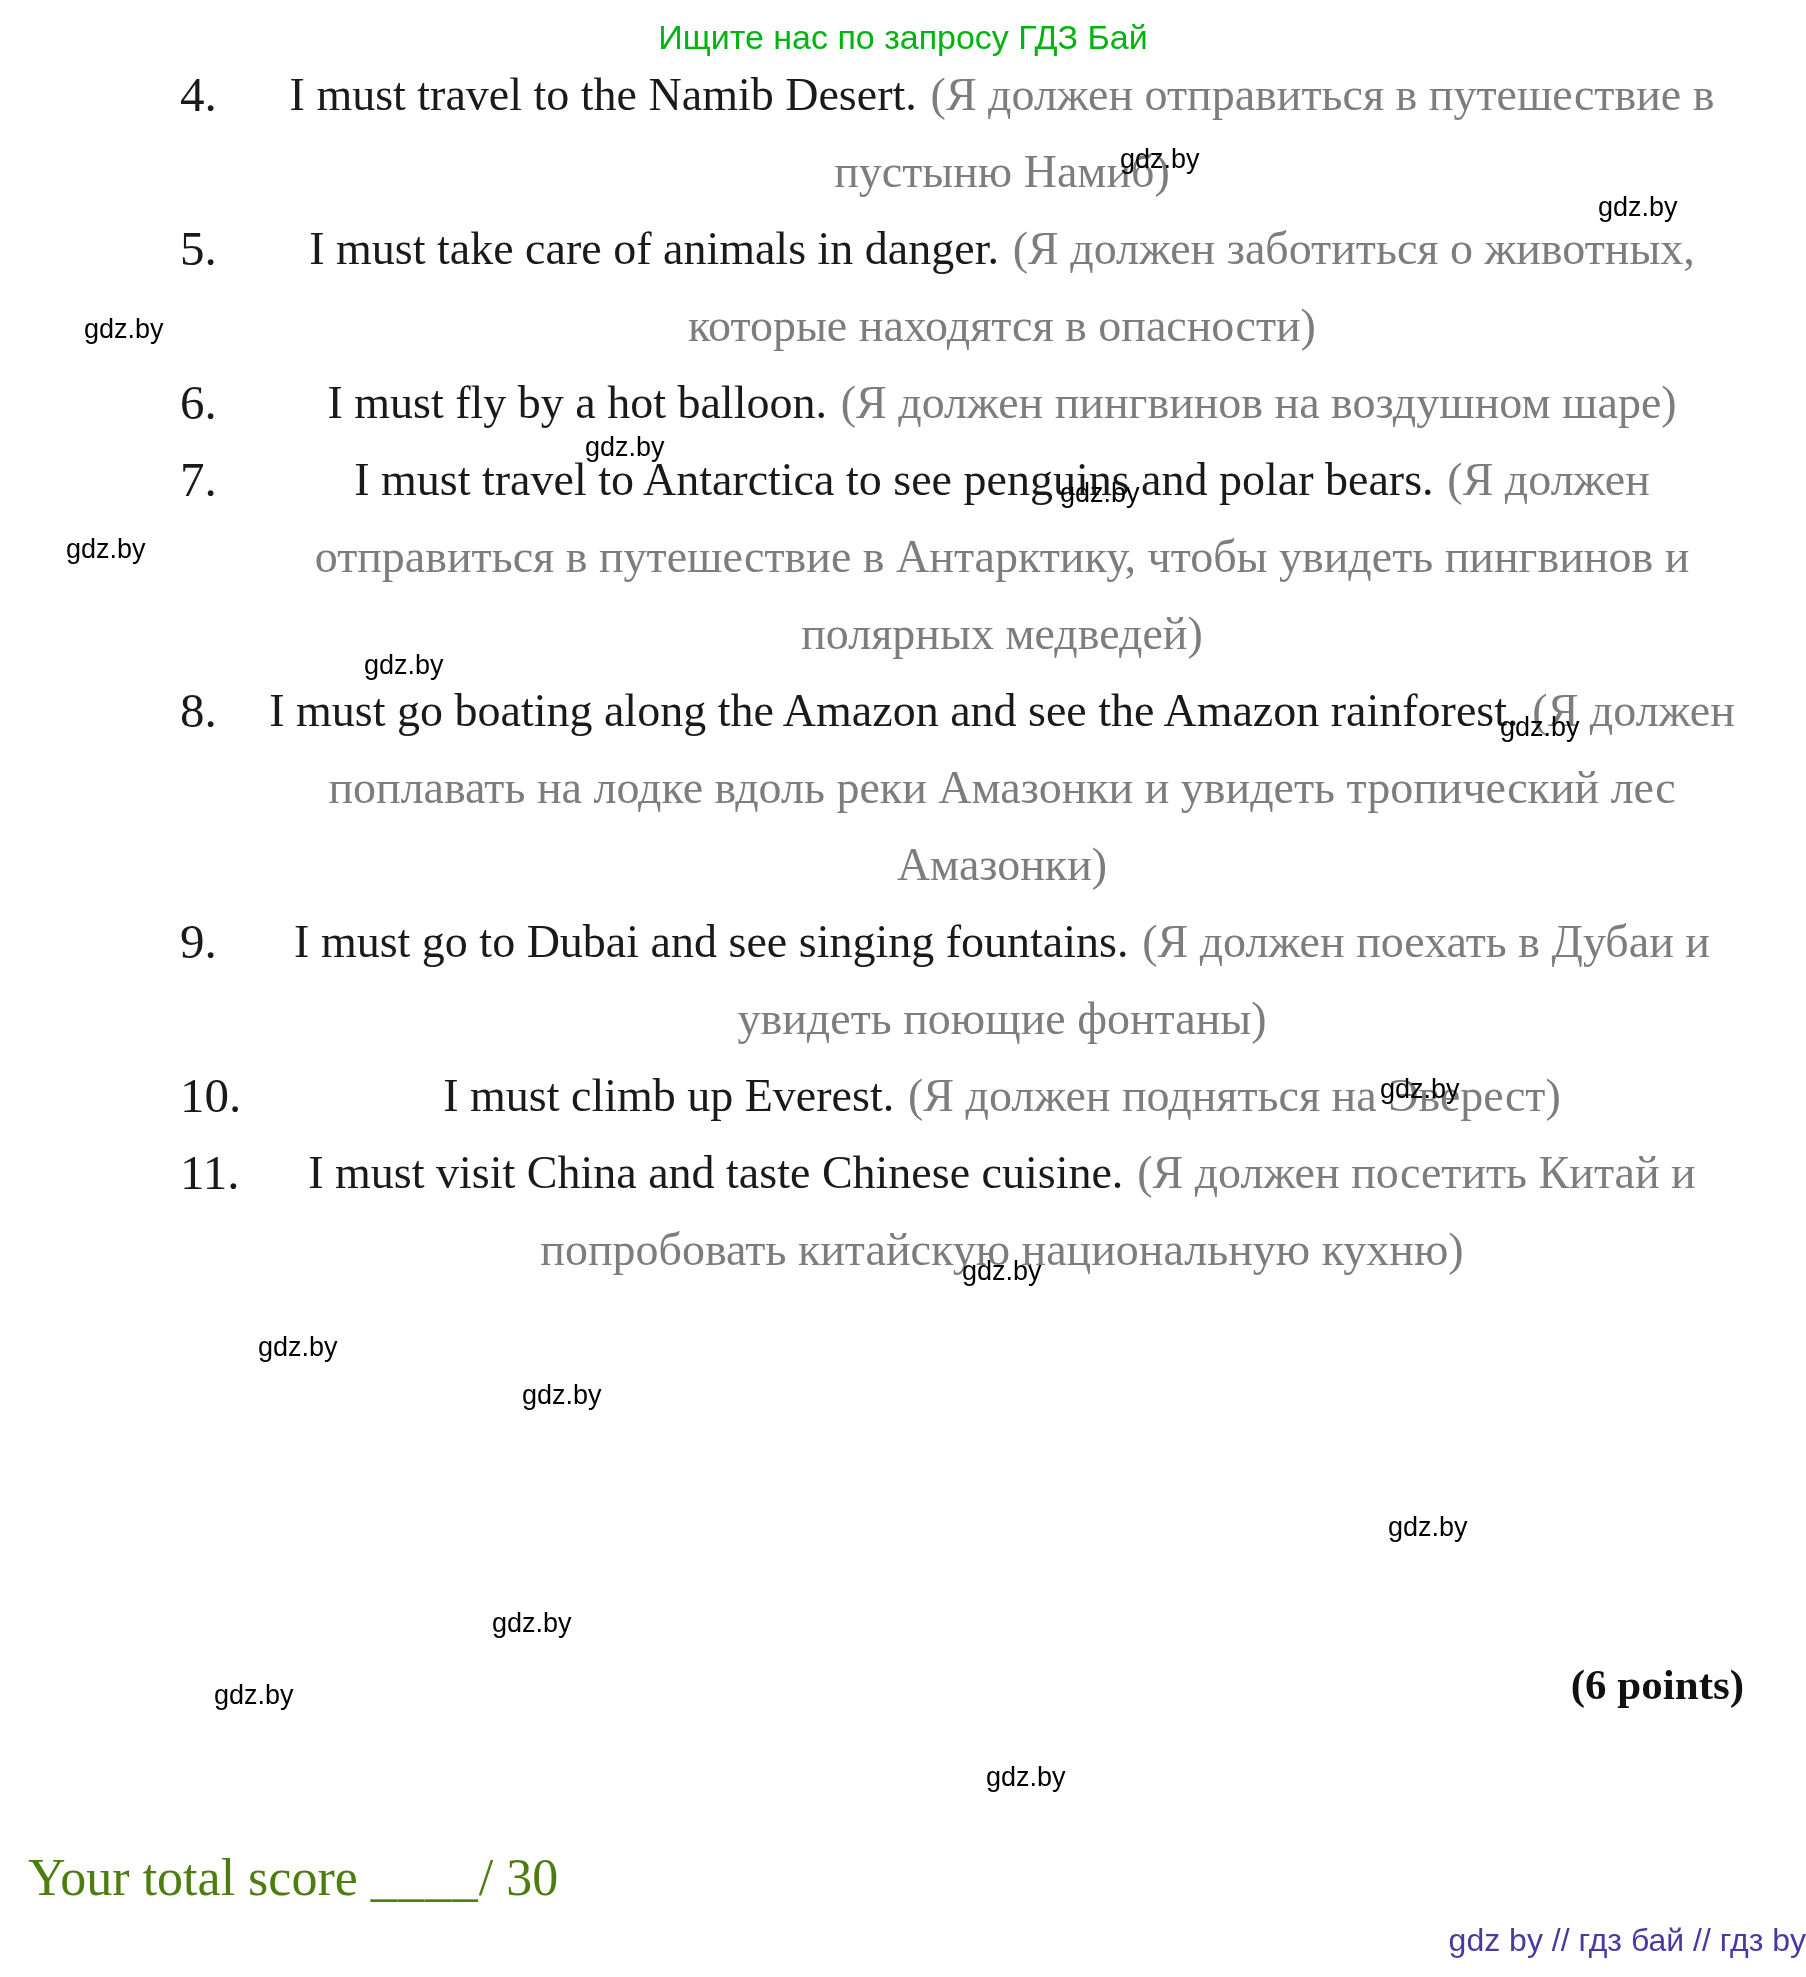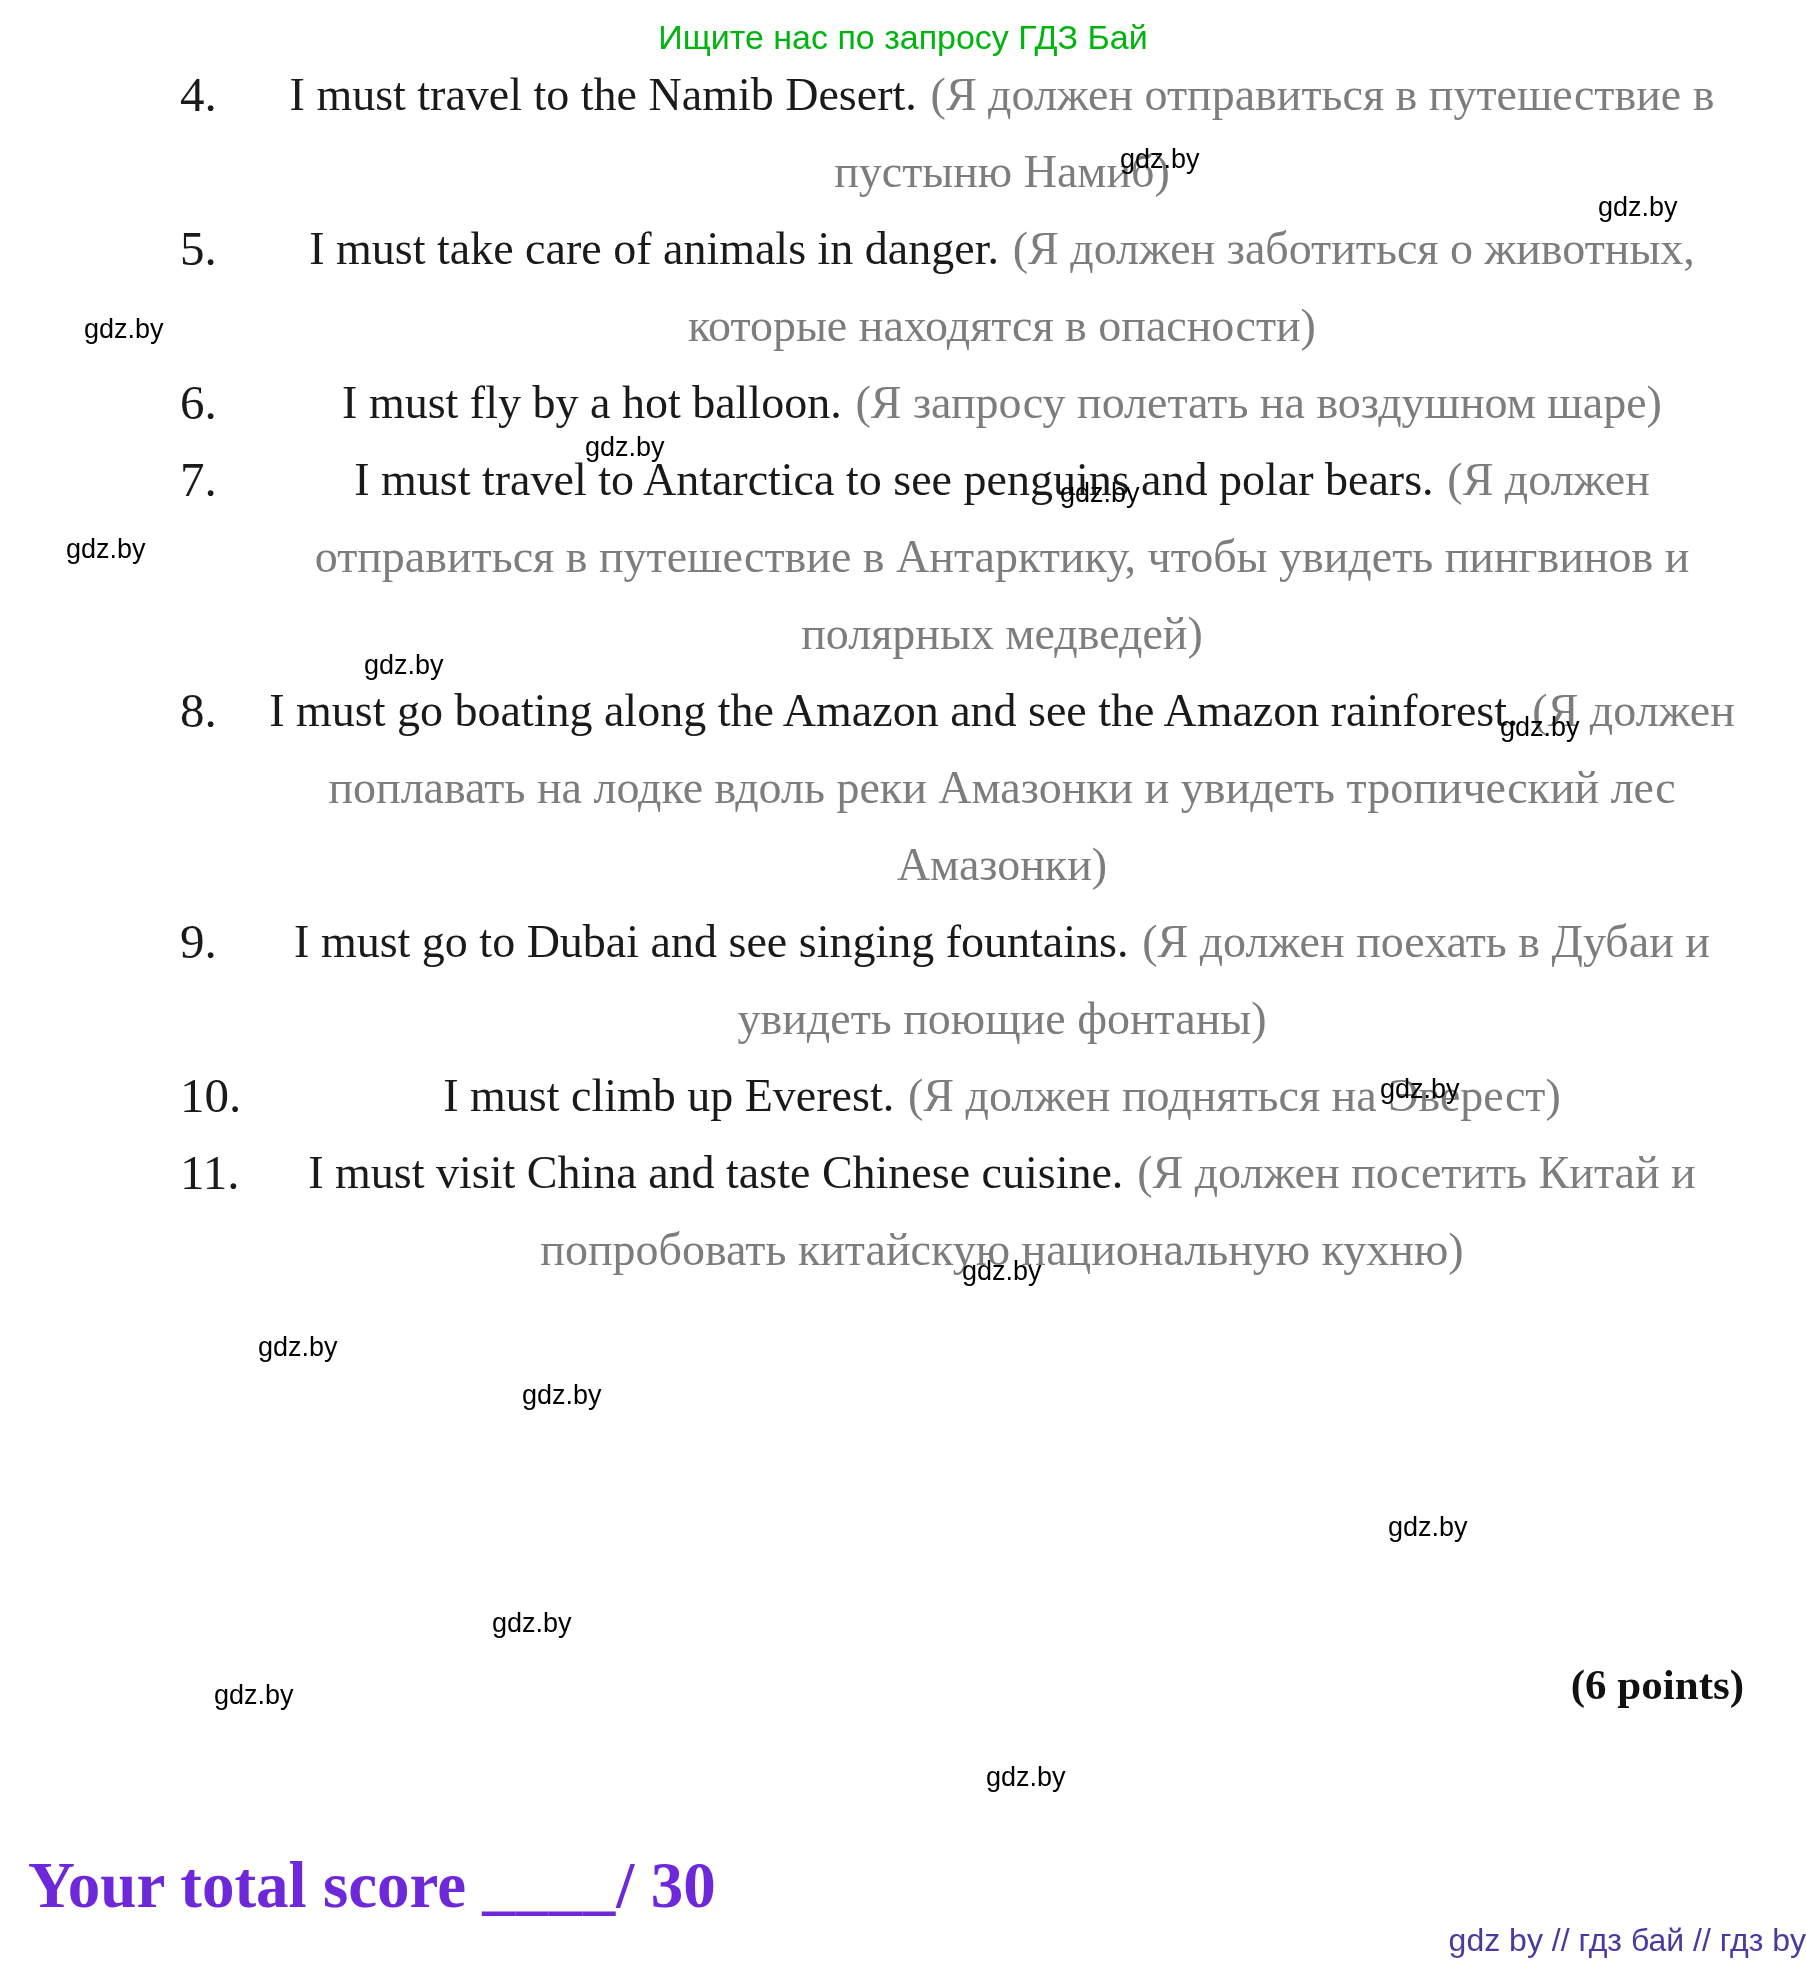--- a/index.html
+++ b/index.html
@@ -55,23 +55,23 @@
     top: 1648px;
     right: 62px;
     font-size: 43px;
     font-weight: bold;
     color: #111111;
   }
   .score {
     position: absolute;
     top: 1836px;
     left: 28px;
-    font-size: 65px;
-    font-weight: bold;
-    color: #6d28d9;
+    font-size: 52px;
+    font-weight: normal;
+    color: #4d7c0f;
     white-space: nowrap;
   }
   .score .blank { margin-left: 0.25em; letter-spacing: 1px; }
   .footer {
     position: absolute;
     top: 1910px;
     left: 0; width: 100%;
     text-align: right;
     font-family: "Liberation Sans", sans-serif;
     font-size: 32px;
@@ -92,21 +92,21 @@
       <p class="text"><span class="en">I must travel to the Namib Desert.</span><span class="ru">(Я должен отправиться в путешествие в пустыню Намиб)</span></p>
     </div>
 
     <div class="item">
       <span class="num">5.</span>
       <p class="text"><span class="en">I must take care of animals in danger.</span><span class="ru">(Я должен заботиться о животных, которые находятся в опасности)</span></p>
     </div>
 
     <div class="item">
       <span class="num">6.</span>
-      <p class="text"><span class="en">I must fly by a hot balloon.</span><span class="ru">(Я запросу полетать на воздушном шаре)</span></p>
+      <p class="text"><span class="en">I must fly by a hot balloon.</span><span class="ru">(Я должен пингвинов на воздушном шаре)</span></p>
     </div>
 
     <div class="item">
       <span class="num">7.</span>
       <p class="text"><span class="en">I must travel to Antarctica to see penguins and polar bears.</span><span class="ru">(Я должен отправиться в путешествие в Антарктику, чтобы увидеть пингвинов и полярных медведей)</span></p>
     </div>
 
     <div class="item">
       <span class="num">8.</span>
       <p class="text"><span class="en">I must go boating along the Amazon and see the Amazon rainforest.</span><span class="ru">(Я должен поплавать на лодке вдоль реки Амазонки и увидеть тропический лес Амазонки)</span></p>

